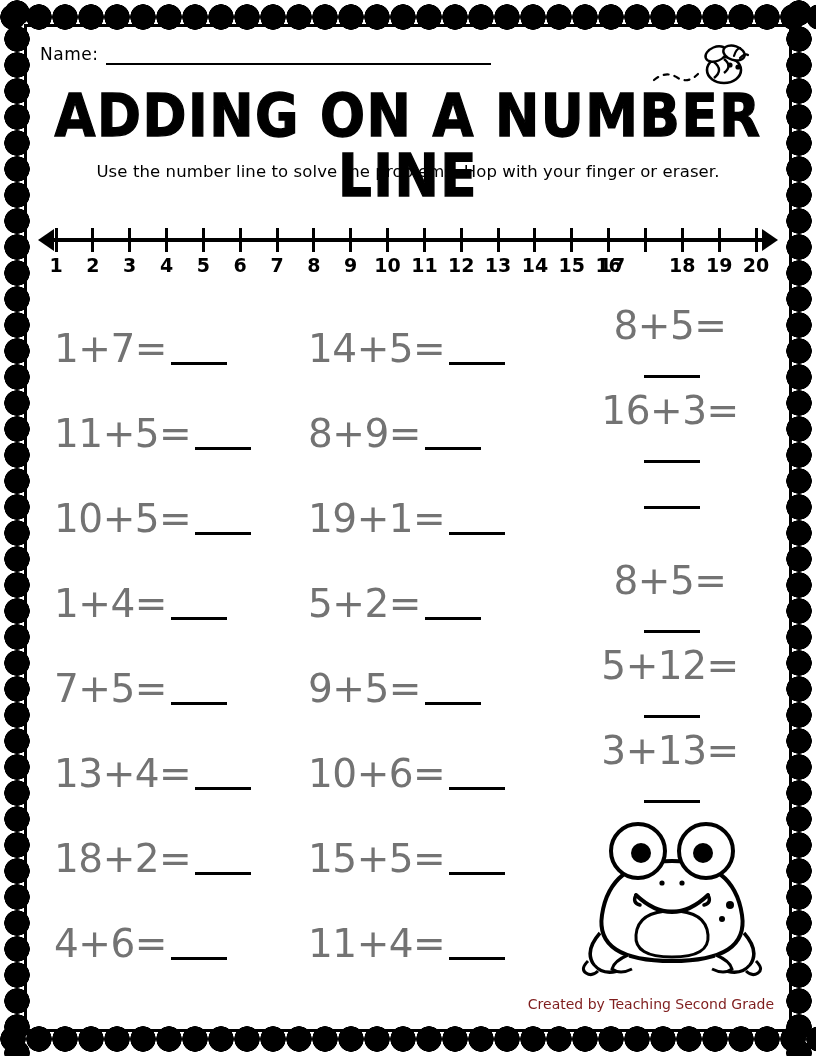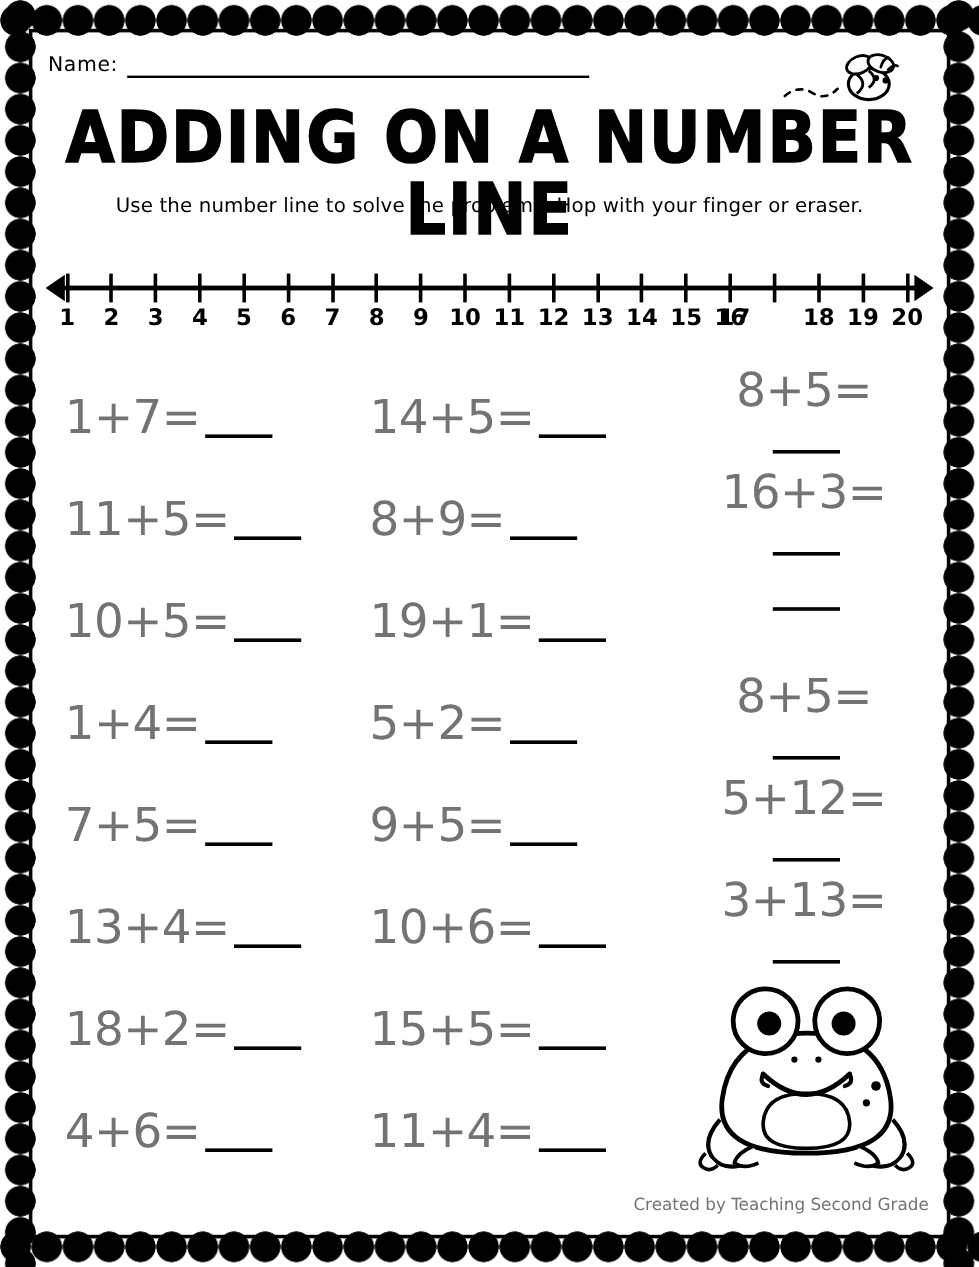--- a/index.html
+++ b/index.html
@@ -211,21 +211,21 @@
   .col-0 { padding-left: 18px; }
   .col-1 { padding-left: 10px; }
   .col-2 { padding-left: 0px; flex-direction: column; }
 
   .credit {
     position: absolute;
     right: 6px;
     bottom: 10px;
     font-family: "DejaVu Sans", sans-serif;
     font-size: 14px;
-    color: #737373;
+    color: #7f1d1d;
   }
 
   
   .frog {
     position: absolute;
     right: 8px;
     bottom: 44px;
     width: 200px;
     height: 165px;
   }

